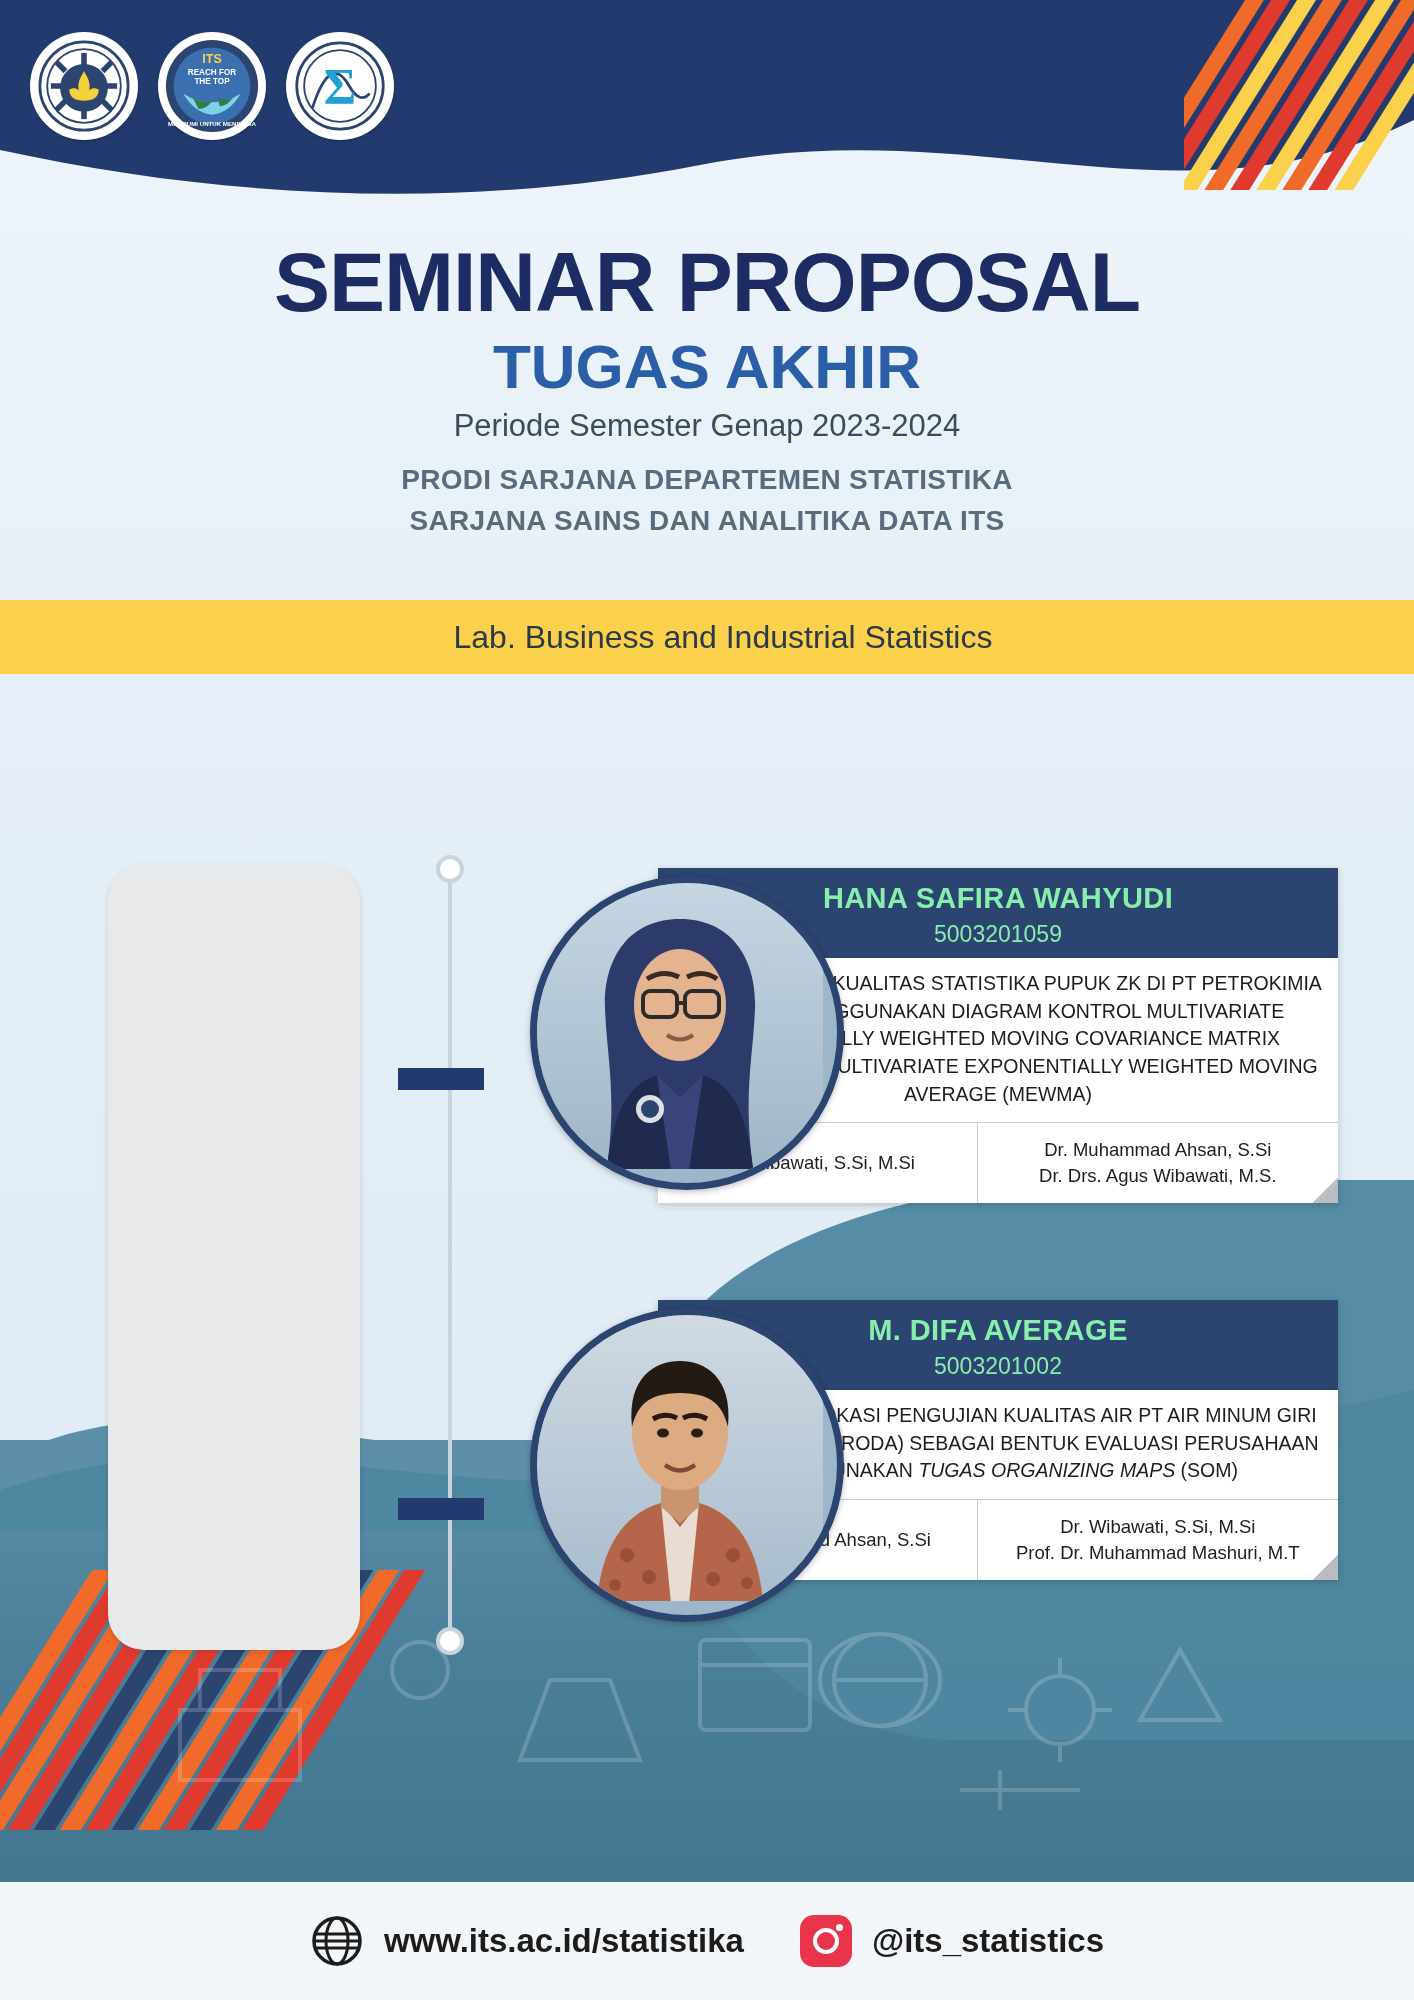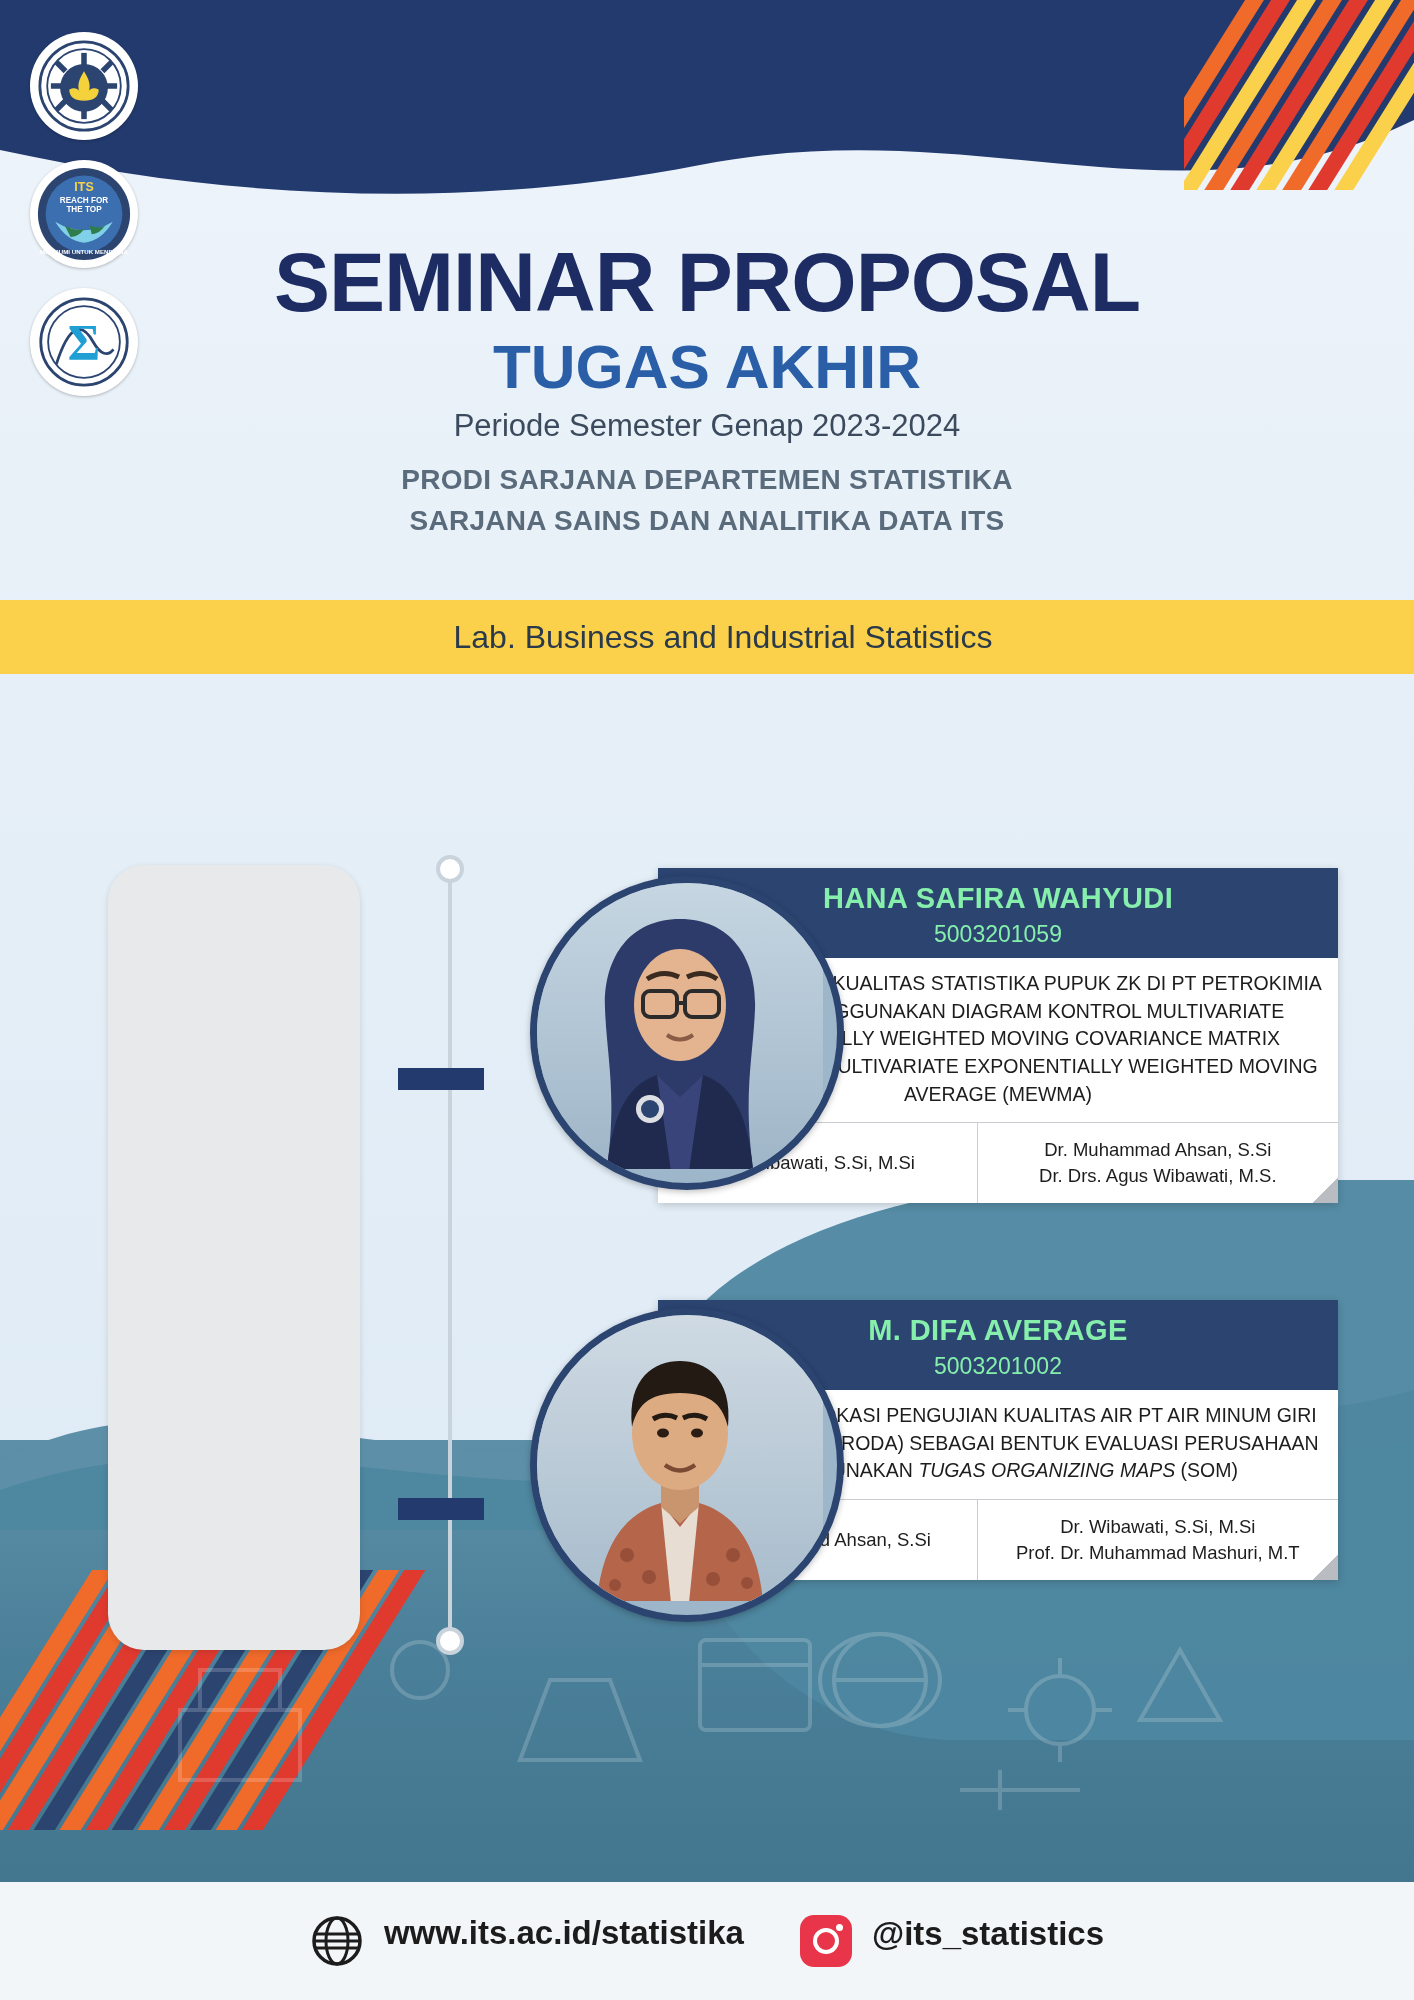--- a/index.html
+++ b/index.html
@@ -24,21 +24,21 @@
   .header-wave{position:absolute;top:0;left:0;width:1414px;height:250px;}
 
   
   .stripes-tr{position:absolute;top:0;right:0;width:230px;height:190px;overflow:hidden;}
   .stripes-tr i{position:absolute;top:-60px;width:16px;height:320px;transform:rotate(32deg);}
   
   .stripes-bl{position:absolute;left:0;top:1570px;width:430px;height:260px;overflow:hidden;}
   .stripes-bl i{position:absolute;top:-60px;width:18px;height:420px;transform:rotate(32deg);}
 
   
-  .logos{position:absolute;top:32px;left:30px;display:flex;gap:20px;align-items:center;z-index:6;flex-direction:column;}
+  .logos{position:absolute;top:32px;left:30px;display:flex;gap:20px;align-items:center;z-index:6;}
   .logo{width:108px;height:108px;border-radius:50%;background:#ffffff;display:flex;align-items:center;justify-content:center;box-shadow:0 1px 3px rgba(0,0,0,.25);}
   .logo svg{display:block;}
 
   
   .titles{position:absolute;top:240px;left:0;width:1414px;text-align:center;z-index:5;}
   .t-seminar{font-size:84px;font-weight:bold;color:#1d2d63;letter-spacing:-1px;line-height:1;}
   .t-tugas{font-size:62px;font-weight:bold;color:#2a5fa8;letter-spacing:0px;margin-top:12px;line-height:1;}
   .t-periode{font-size:31px;color:#3b4a5c;margin-top:10px;}
   .t-prodi{font-size:28px;font-weight:bold;color:#5a6b7c;margin-top:16px;line-height:1.45;letter-spacing:.3px;}
 
@@ -74,21 +74,21 @@
   .adv{padding:14px 10px;text-align:center;font-size:18.5px;color:#1d1d1d;line-height:1.4;box-sizing:border-box;}
   .adv-left{width:47%;border-right:1px solid #c9ccd1;display:flex;align-items:center;justify-content:center;}
   .adv-right{width:53%;}
   .corner-fold{position:absolute;right:0;bottom:0;width:26px;height:26px;background:linear-gradient(135deg,#ffffff 0 50%,#b9bdc2 50% 100%);}
 
   .photo{position:absolute;left:0;top:8px;width:300px;height:300px;border-radius:50%;overflow:hidden;border:7px solid #2b4470;background:#9db6c9;box-shadow:0 2px 6px rgba(0,0,0,.25);}
   .photo svg{display:block;}
 
   
   .footer{position:absolute;left:0;bottom:0;width:1414px;height:118px;background:#f3f6f9;z-index:6;display:flex;align-items:center;justify-content:center;gap:56px;}
-  .f-item{display:flex;align-items:flex-start;gap:20px;}
+  .f-item{display:flex;align-items:center;gap:20px;}
   .f-item .txt{font-size:33px;font-weight:bold;color:#1c1c1c;}
   .ig-icon{width:52px;height:52px;border-radius:14px;background:#e8354a;position:relative;}
   .ig-icon::after{content:"";position:absolute;left:13px;top:13px;width:26px;height:26px;border:4px solid #fff;border-radius:50%;box-sizing:border-box;}
   .ig-icon::before{content:"";position:absolute;right:9px;top:9px;width:7px;height:7px;background:#fff;border-radius:50%;}
 
   
   .doodles{position:absolute;left:0;bottom:110px;width:1414px;height:330px;opacity:.18;z-index:1;}
 </style>
 </head>
 <body>

